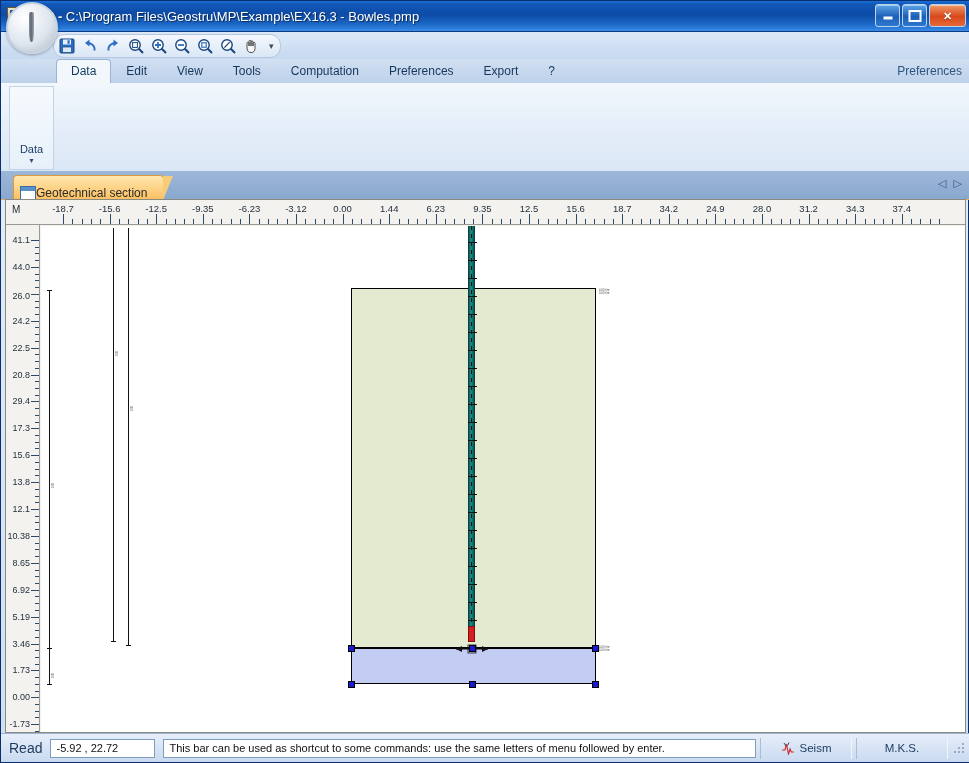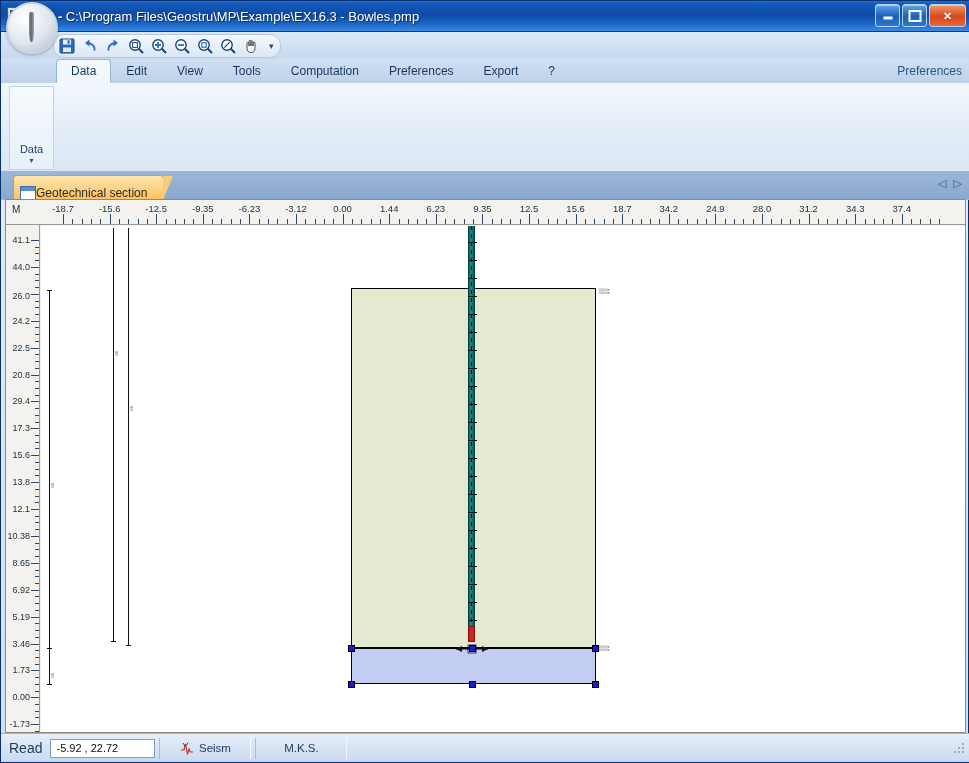--- a/index.html
+++ b/index.html
@@ -695,20 +695,21 @@
       <div class="handle" style="left:551px; top:419px;"></div>
       <div class="handle" style="left:307px; top:455px;"></div>
       <div class="handle" style="left:428px; top:455px;"></div>
       <div class="handle" style="left:551px; top:455px;"></div>
     </div>
   </div>
 
   <div class="statusbar">
     <span class="st-read">Read</span>
     <div class="st-coord">-5.92 , 22.72</div>
+    <div class="st-hint">This bar can be used as shortcut to some commands: use the same letters of menu followed by enter.</div>
     <div class="st-pane">
       <span>
         <svg width="14" height="14" viewBox="0 0 14 14">
             <path d="M1 9h3l1.5-6 2 10 1.6-5 1.2 3h2.7" stroke="#c33" stroke-width="1.2" fill="none"></path>
             <path d="M3 2l2 3M8 1.5l-1.5 3" stroke="#333" stroke-width=".9"></path>
           </svg>
       </span>
       <span>Seism</span>
     </div>
     <div class="st-pane">

